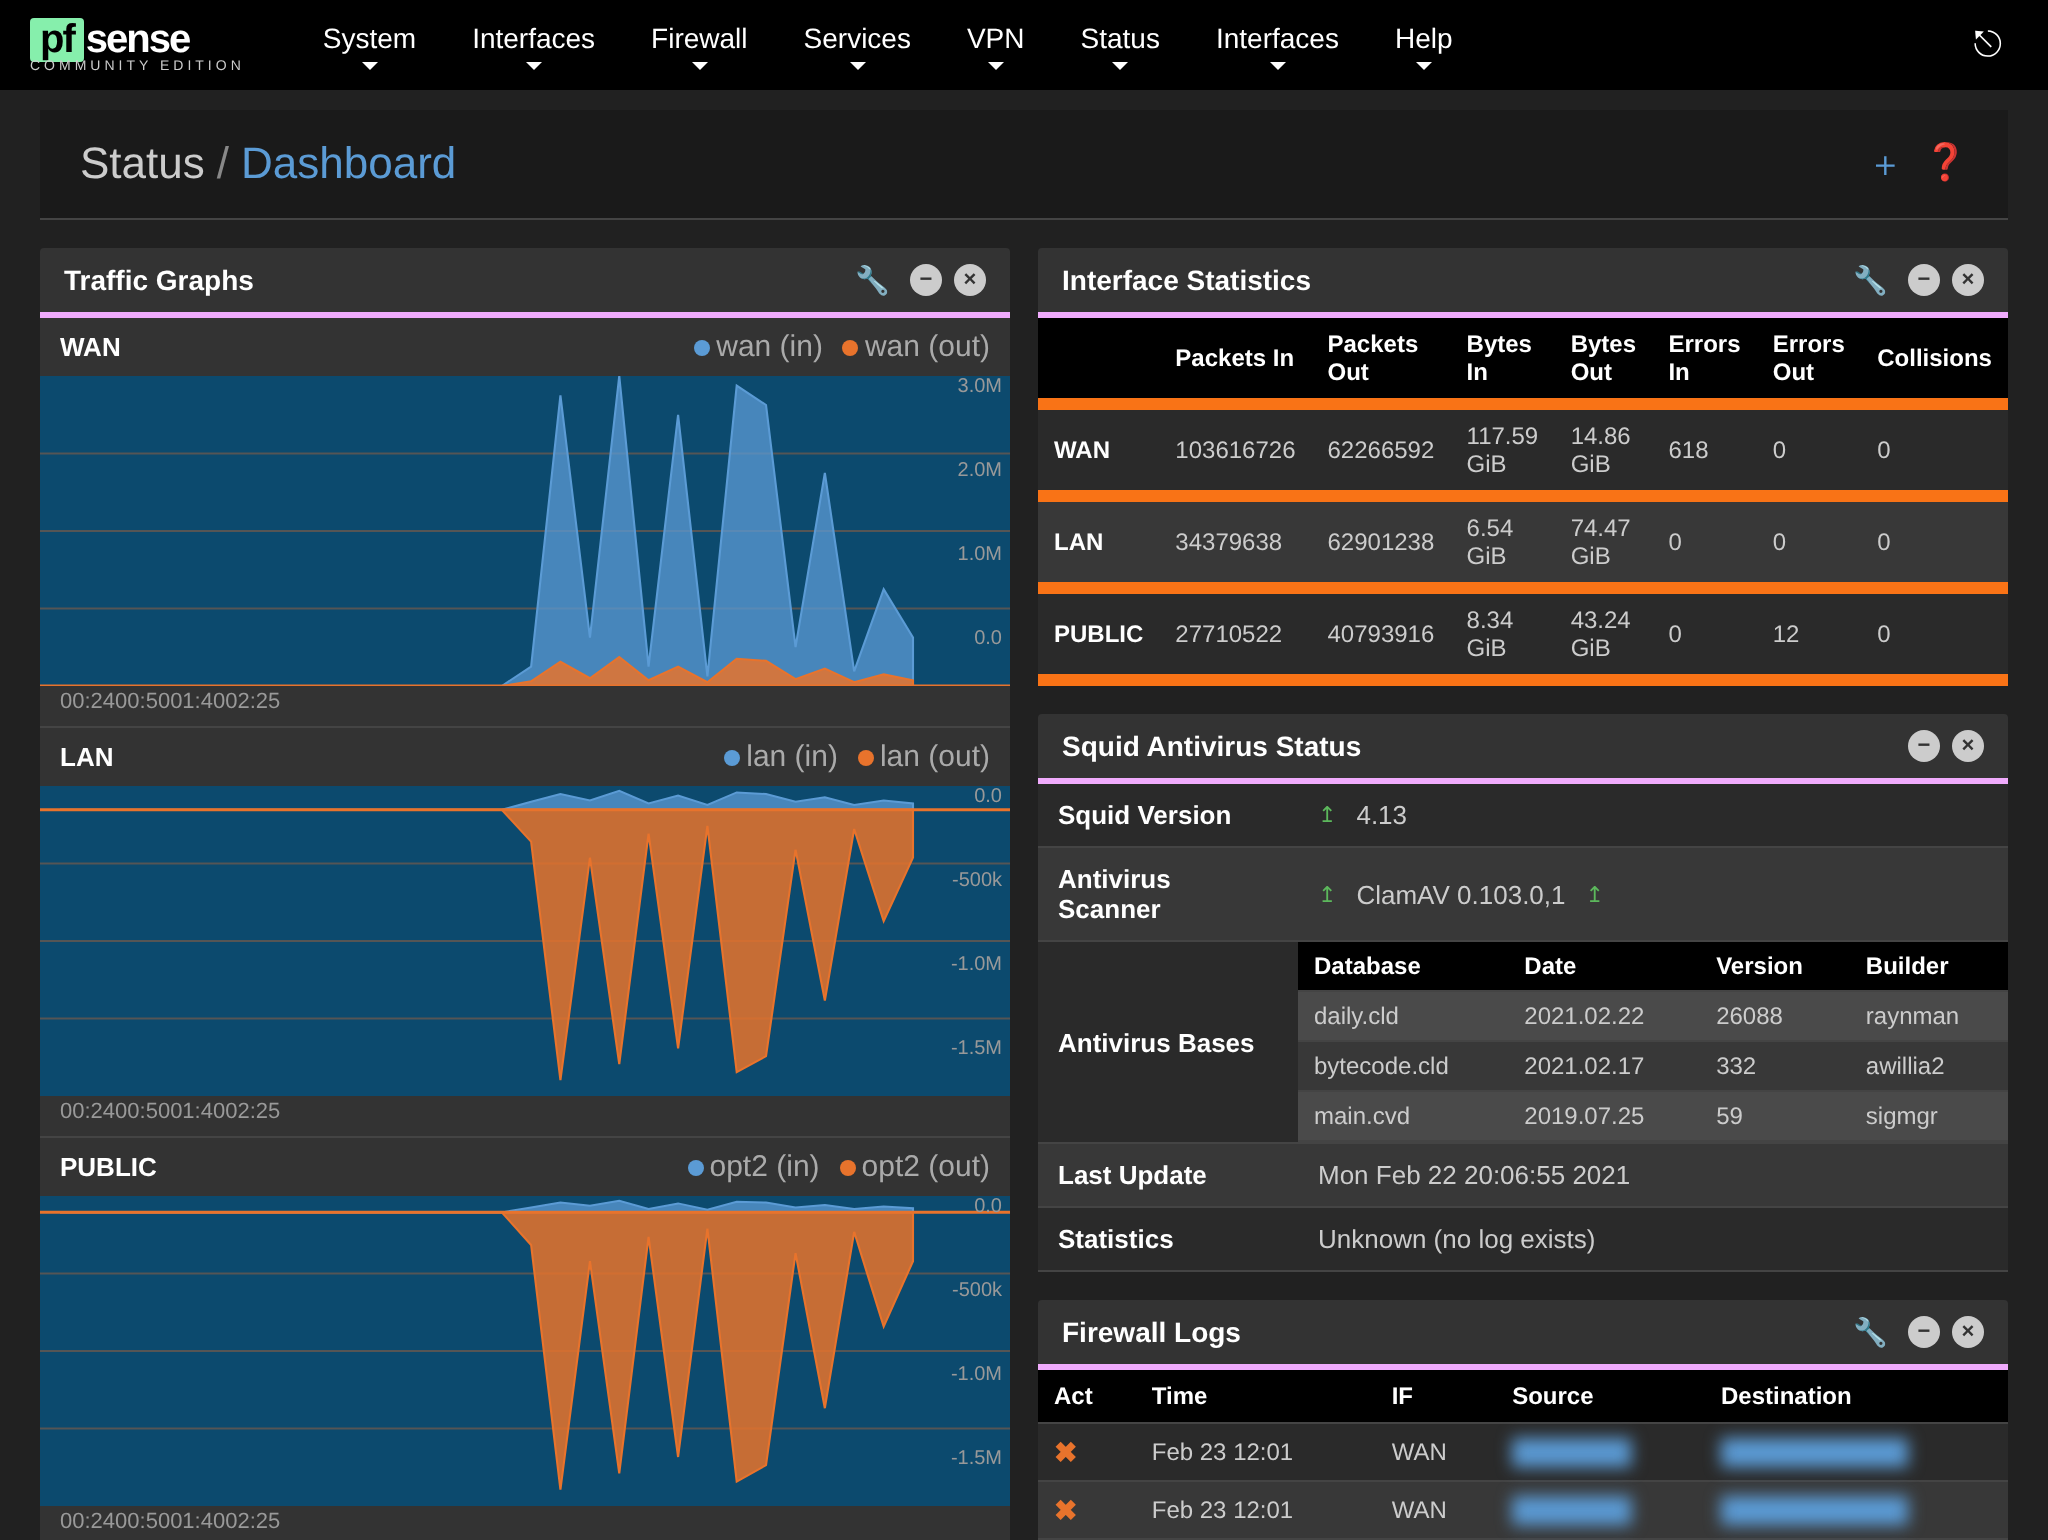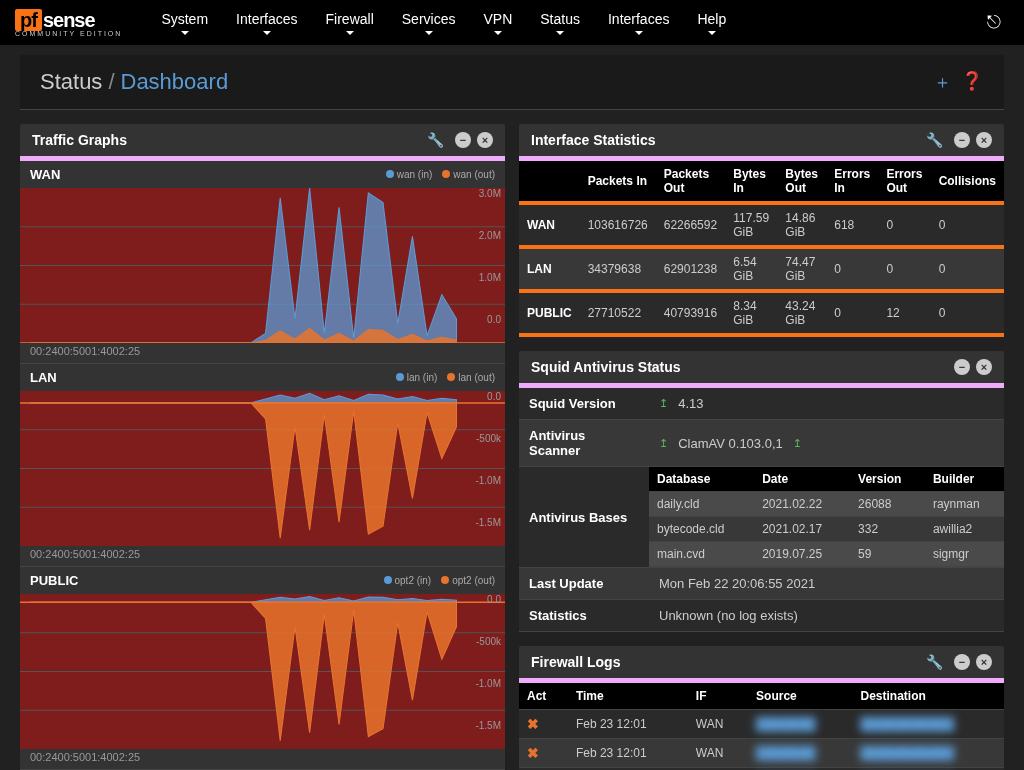--- a/index.html
+++ b/index.html
@@ -1,59 +1,59 @@
 <!DOCTYPE html>
 <html><head>
 <meta charset="utf-8">
 <style>
 * { box-sizing: border-box; margin: 0; padding: 0; }
 body { font-family: -apple-system, "Segoe UI", Arial, sans-serif; background: #212121; color: #ccc; width: 1024px; height: 770px; overflow: hidden; font-size: 13px; }
 
 .navbar { background: #000; height: 45px; display: flex; align-items: center; padding: 0 15px; }
 .logo { display: flex; flex-direction: column; align-items: flex-start; margin-right: 25px; }
 .logo-main { font-weight: bold; font-size: 20px; color: #fff; letter-spacing: -1px; }
-.logo-main .pf { background: #f97316; color: #000; padding: 0 5px; border-radius: 2px; margin-right: 1px; }
+.logo-main .pf { background: #86efac; color: #000; padding: 0 5px; border-radius: 2px; margin-right: 1px; }
 .logo-sub { font-size: 7px; letter-spacing: 2px; color: #ccc; margin-top: -2px; }
 .nav-items { display: flex; flex: 1; }
 .nav-item { color: #fff; padding: 8px 14px; cursor: pointer; font-size: 14px; display: flex; align-items: center; gap: 4px; flex-direction: column; }
 .caret { display: inline-block; width: 0; height: 0; border-left: 4px solid transparent; border-right: 4px solid transparent; border-top: 4px solid #fff; }
 .logout { color: #fff; font-size: 18px; cursor: pointer; padding: 8px; }
 
 .crumb-bar { background: #212121; border-bottom: 1px solid #444; padding: 14px 20px; display: flex; align-items: center; margin: 10px 20px 0 20px; background: #1a1a1a; }
 .crumb-title { font-size: 22px; color: #ccc; }
 .crumb-sep { font-size: 22px; color: #888; margin: 0 6px; }
 .crumb-active { font-size: 22px; color: #5b9bd5; }
 .crumb-actions { margin-left: auto; display: flex; gap: 10px; }
 .crumb-actions span { color: #5b9bd5; font-size: 18px; cursor: pointer; }
 
 .dash { display: flex; gap: 14px; padding: 14px 20px; }
 .col { flex: 1; display: flex; flex-direction: column; gap: 14px; min-width: 0; }
 
 .panel { background: #333; border-radius: 2px; }
-.panel-header { display: flex; align-items: center; padding: 8px 12px; border-bottom: 5px solid #f0abfc; }
+.panel-header { display: flex; align-items: center; padding: 8px 12px; border-bottom: 3px solid #f0abfc; }
 .panel-title { font-weight: bold; color: #fff; font-size: 14px; }
 .panel-ctrls { margin-left: auto; display: flex; gap: 6px; }
 .ctrl-btn { width: 16px; height: 16px; border-radius: 50%; background: #ccc; color: #333; display: inline-flex; align-items: center; justify-content: center; font-size: 11px; font-weight: bold; cursor: pointer; }
 .wrench { color: #ccc; font-size: 14px; cursor: pointer; margin-right: 4px; }
 .panel-body { padding: 0; }
 
 .graph-block { border-bottom: 1px solid #444; }
 .graph-head { display: flex; align-items: center; padding: 6px 10px; }
 .graph-name { color: #fff; font-weight: bold; }
-.legend { margin-left: auto; display: flex; gap: 10px; font-size: 10px; color: #aaa; align-items: center; }
+.legend { margin-left: auto; display: flex; gap: 10px; font-size: 15px; color: #aaa; align-items: center; }
 .dot { width: 8px; height: 8px; border-radius: 50%; display: inline-block; margin-right: 3px; }
 .dot-blue { background: #5b9bd5; }
 .dot-orange { background: #e8732c; }
-.chart-area { position: relative; height: 155px; width: 100%; background: #7f1d1d; }
+.chart-area { position: relative; height: 155px; width: 100%; background: #0c4a6e; }
 .chart-svg { width: 100%; height: 100%; display: block; }
 .axis-times { display: flex; padding: 2px 10px 6px 10px; font-size: 11px; color: #999; }
 .axis-y-labels { position: absolute; right: 4px; top: 0; bottom: 18px; display: flex; flex-direction: column; justify-content: space-between; font-size: 10px; color: #999; text-align: right; }
 
 table.data { width: 100%; border-collapse: collapse; font-size: 12px; }
-table.data th, table.data td { padding: 6px 8px; text-align: left; border-bottom: 4px solid #f97316; }
+table.data th, table.data td { padding: 6px 8px; text-align: left; border-bottom: 6px solid #f97316; }
 table.data thead th { background: #000; color: #fff; font-weight: bold; }
 table.data tbody tr:nth-child(odd) { background: #2a2a2a; }
 table.data tbody tr:nth-child(even) { background: #383838; }
 table.data tbody td:first-child, table.data tbody th:first-child { font-weight: bold; color: #fff; }
 
 .kv-row { display: flex; border-bottom: 1px solid #444; }
 .kv-row:nth-child(odd) { background: #2a2a2a; }
 .kv-row:nth-child(even) { background: #383838; }
 .kv-key { width: 130px; font-weight: bold; color: #fff; padding: 8px 10px; }
 .kv-val { flex: 1; padding: 8px 10px; color: #ccc; display: flex; align-items: center; gap: 10px; }

